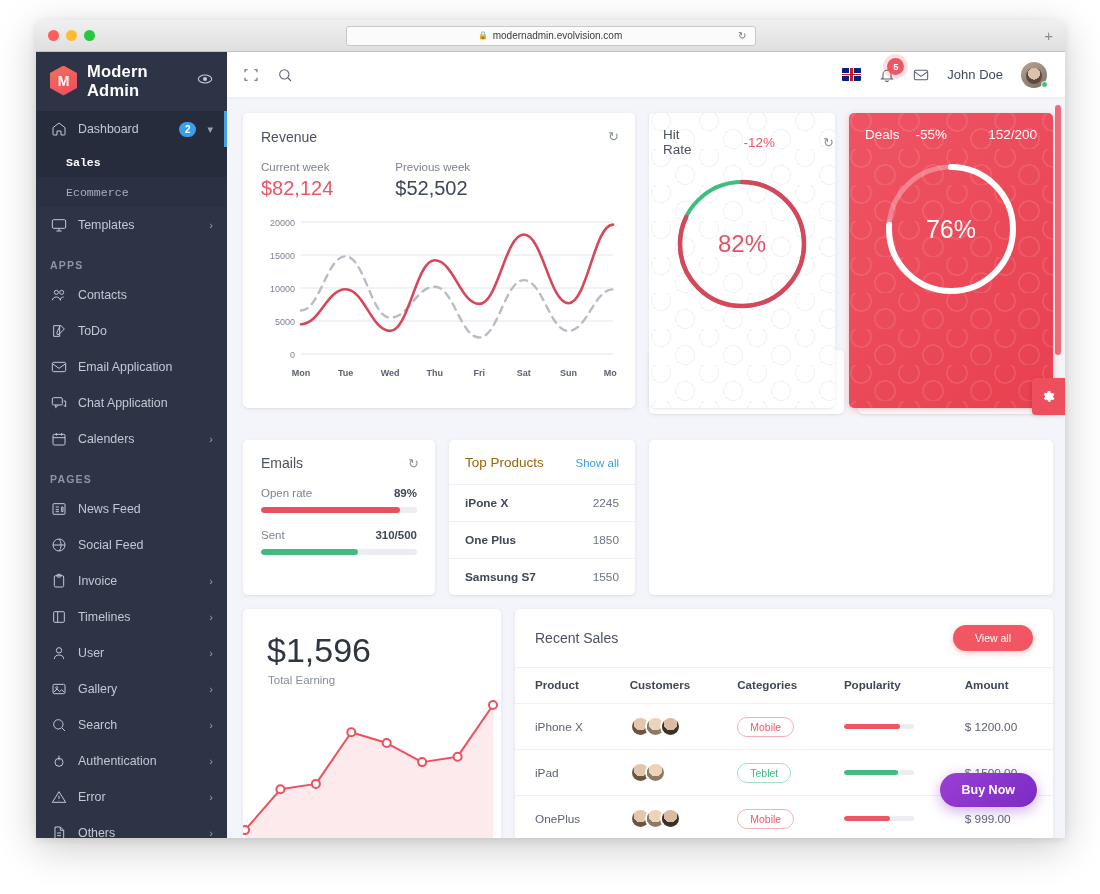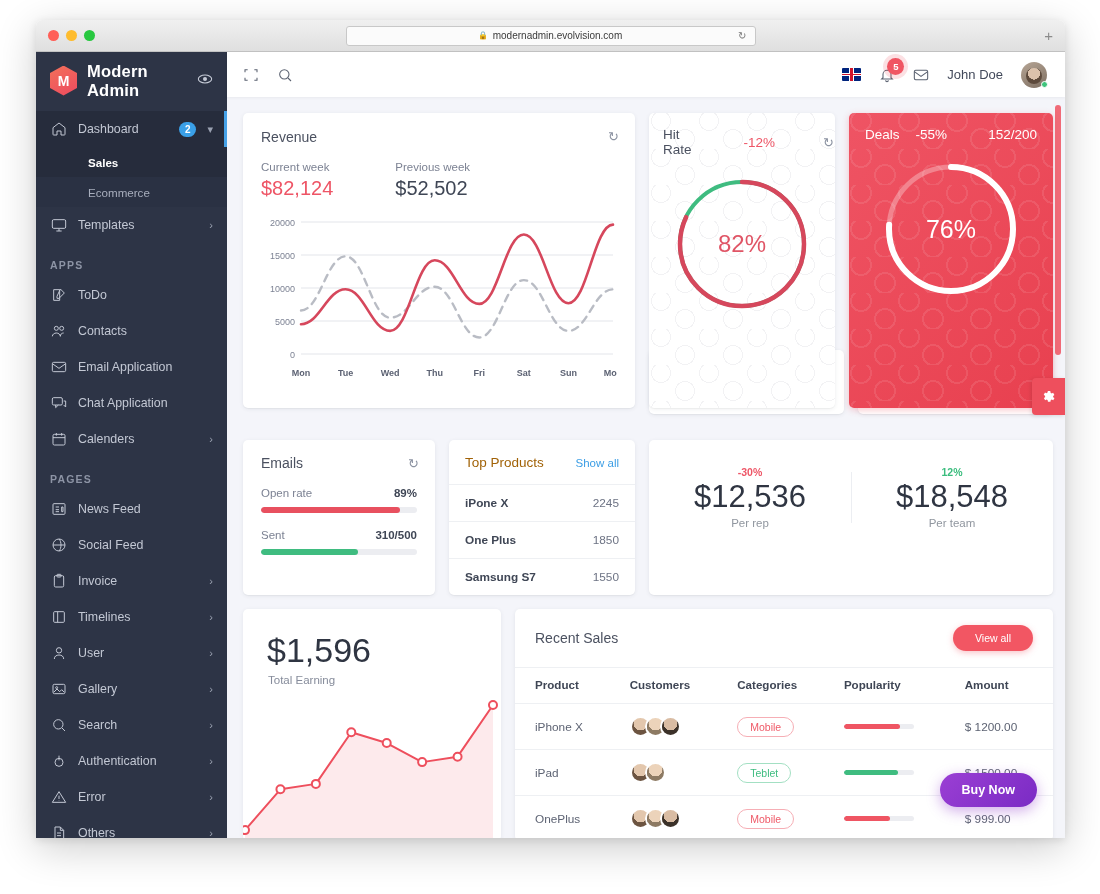--- a/index.html
+++ b/index.html
@@ -79,21 +79,21 @@
   .nav-item.active { background: #262c3c; }
   .nav-item.active::before {
     content: ""; position: absolute; right: 0; top: 0; bottom: 0; width: 3px; background: #46a2e8;
   }
   .badge-count {
     background: #3aa0e8; color: #fff; font-size: 10px; border-radius: 10px;
     padding: 1px 6px; font-weight: 600; line-height: 13px;
   }
   .sub-item {
     height: 30px; display: flex; align-items: center;
-    padding-left: 52px; font-size: 11.6px; color: #a8aebd; cursor: pointer;
+    padding-left: 30px; font-size: 11.6px; color: #a8aebd; cursor: pointer; font-family: Liberation Mono, monospace;
   }
   .sub-item.sel { background: #262c3c; color: #fff; font-weight: 700; }
   .sub-wrap { background: #2a3143; }
   .sec-title {
     padding: 16px 14px 6px; font-size: 10.5px; letter-spacing: 1.2px;
     color: #8d94a5; font-weight: 600;
   }
 
   
   .main { flex: 1; display: flex; flex-direction: column; min-width: 0; position: relative; }
@@ -371,35 +371,35 @@
           </span>
           <span class="lbl">Templates</span>
           <span class="chev">›</span>
         </div>
 
         <div class="sec-title">APPS</div>
 
         <div class="nav-item">
           <span class="ico">
             <svg viewBox="0 0 24 24">
-                <path d="M4 4h9v16H4z"></path>
-                <path d="M14 3l6 6-8 8H9v-3z"></path>
-              </svg>
-          </span>
-          <span class="lbl">ToDo</span>
-        </div>
-        <div class="nav-item">
-          <span class="ico">
-            <svg viewBox="0 0 24 24">
                 <circle cx="8" cy="8" r="3"></circle>
                 <circle cx="16" cy="8" r="3"></circle>
                 <path d="M2 20c0-3 3-5 6-5s6 2 6 5M14 20c0-3 2-5 5-5"></path>
               </svg>
           </span>
           <span class="lbl">Contacts</span>
+        </div>
+        <div class="nav-item">
+          <span class="ico">
+            <svg viewBox="0 0 24 24">
+                <path d="M4 4h9v16H4z"></path>
+                <path d="M14 3l6 6-8 8H9v-3z"></path>
+              </svg>
+          </span>
+          <span class="lbl">ToDo</span>
         </div>
         <div class="nav-item">
           <span class="ico">
             <svg viewBox="0 0 24 24">
                 <rect x="2" y="5" width="20" height="14" rx="2"></rect>
                 <path d="M2 7l10 7 10-7"></path>
               </svg>
           </span>
           <span class="lbl">Email Application</span>
         </div>
@@ -706,32 +706,20 @@
               <span class="n">One Plus</span>
               <span class="q">1850</span>
             </div>
             <div class="tp-row">
               <span class="n">Samsung S7</span>
               <span class="q">1550</span>
             </div>
           </div>
 
           <div class="card avgdeal">
-            <div class="avg-body">
-              <div class="avg-col">
-                <div class="avg-delta down">-30%</div>
-                <div class="avg-num">$12,536</div>
-                <div class="avg-sub">Per rep</div>
-              </div>
-              <div class="avg-col">
-                <div class="avg-delta up">12%</div>
-                <div class="avg-num">$18,548</div>
-                <div class="avg-sub">Per team</div>
-              </div>
-            </div>
           </div>
         </div>
 
         <div class="row">
           <div class="earning">
             <div class="earn-num">$1,596</div>
             <div class="earn-sub">Total Earning</div>
             <svg id="earnSvg" width="258" height="150" viewBox="0 0 258 150" style="position:absolute;left:0;bottom:0">
                 <path d="M2,139.12 L37.42857142857143,98.32 L72.85714285714286,92.88 L108.28571428571429,41.19999999999999 L143.71428571428572,52.08 L179.14285714285714,71.12 L214.57142857142858,65.68 L250,14 L250,150 L2,150 Z" fill="#fdeaec" stroke="none"></path>
                 <path d="M2,139.12 L37.42857142857143,98.32 L72.85714285714286,92.88 L108.28571428571429,41.19999999999999 L143.71428571428572,52.08 L179.14285714285714,71.12 L214.57142857142858,65.68 L250,14" fill="none" stroke="#ee4f5d" stroke-width="2" stroke-linejoin="round"></path>

